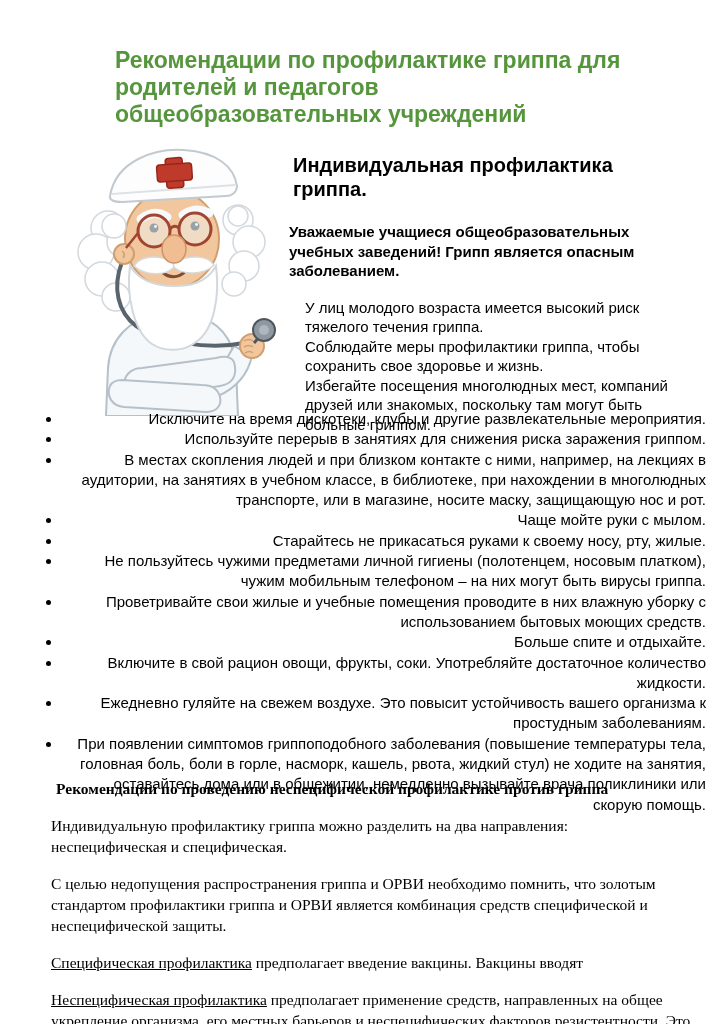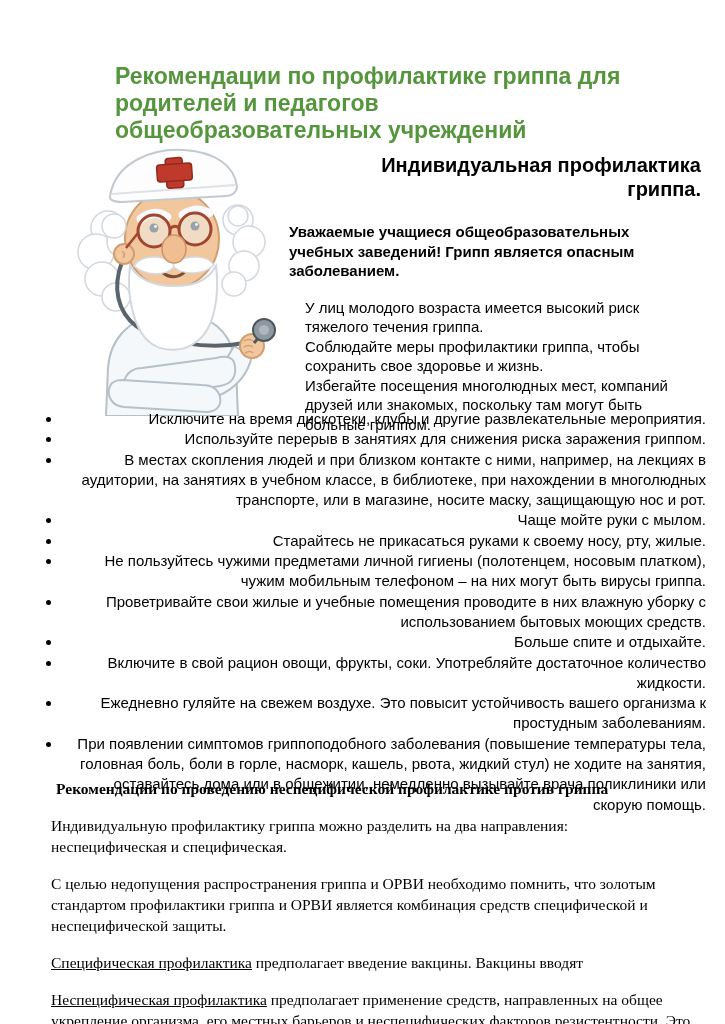--- a/index.html
+++ b/index.html
@@ -5,42 +5,41 @@
   html, body { margin: 0; padding: 0; }
   body {
     width: 725px; height: 1024px;
     position: relative;
     background: #ffffff;
     overflow: hidden;
     font-family: "Liberation Sans", sans-serif;
   }
   .doc-title {
     position: absolute;
-    left: 115px; top: 48px;
+    left: 115px; top: 32px;
     width: 560px;
     font: bold 23px/27px "Liberation Sans", sans-serif;
     color: #55953c;
     white-space: pre-line;
   }
   .doctor {
     position: absolute;
     left: 56px; top: 136px;
     width: 232px; height: 280px;
   }
   .intro-col {
     position: absolute;
     left: 289px; top: 153px;
     width: 412px;
     color: #000;
   }
   .intro-heading {
     margin: 0 0 21px 4px;
     font: bold 20px/24px "Liberation Sans", sans-serif;
     white-space: pre-line;
-    text-align: right;
   }
   .intro-appeal {
     margin: 0 0 17px 0;
     font: bold 15px/19.5px "Liberation Sans", sans-serif;
     white-space: pre-line;
   }
   .intro-body {
     margin: 16px;
     font: 15px/19.6px "Liberation Sans", sans-serif;
     white-space: pre-line;

